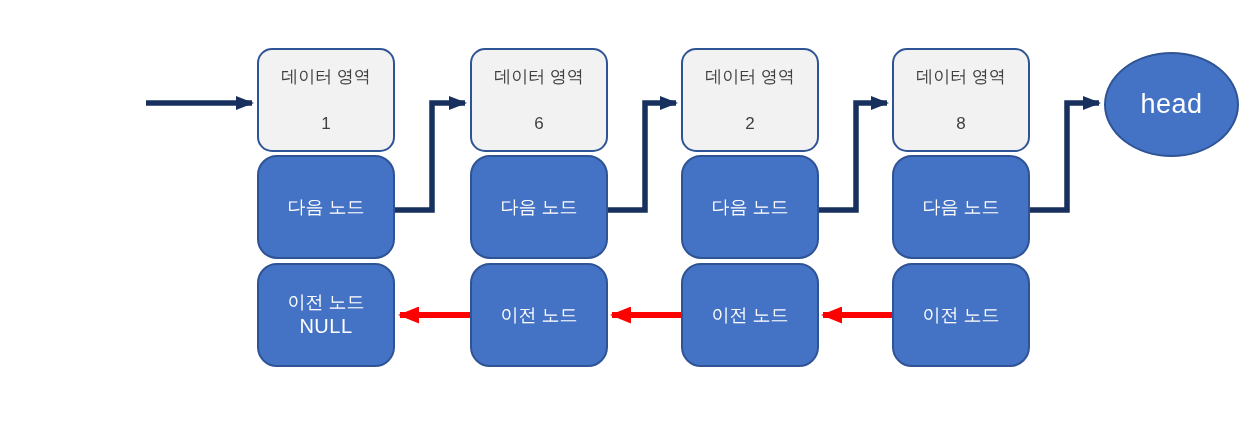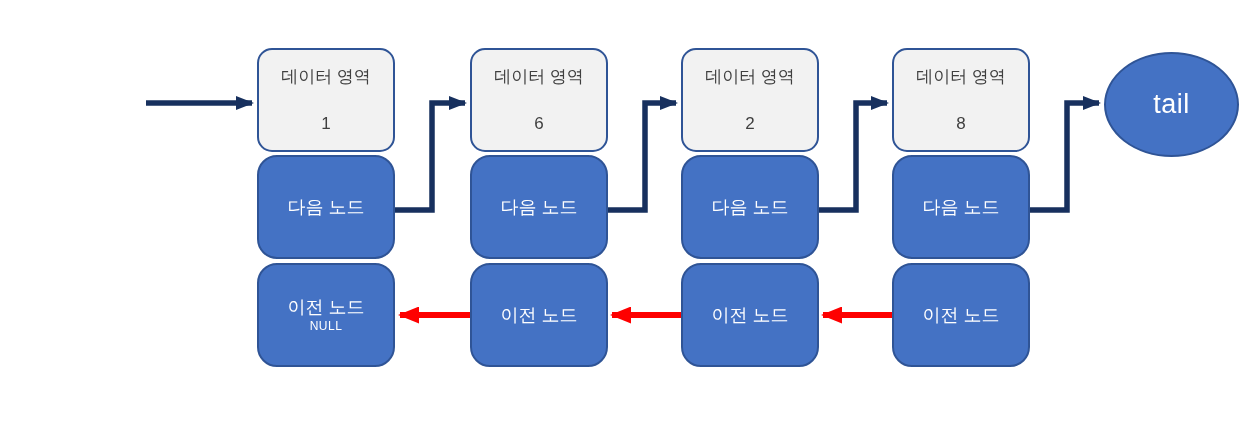--- a/index.html
+++ b/index.html
@@ -50,21 +50,21 @@
   }
   .box.next, .box.prev {
     background: var(--node-fill, #4472c4);
     border: 2px solid var(--node-border, #2f5496);
     border-radius: 20px;
     color: var(--text-on-blue, #ffffff);
     font-size: 18px;
   }
   .box.next { top: 155px; }
   .box.prev { top: 263px; }
-  .prev-value { font-size: 12px; letter-spacing: 0.5px; }
+  .prev-value { font-size: 20px; letter-spacing: 0.5px; }
 </style>
 </head>
 <body>
 
 <div class="canvas">
 
   <svg class="arrows" width="1256" height="438" viewBox="0 0 1256 438" aria-hidden="true">
     <defs>
       <marker id="ah-navy" markerUnits="userSpaceOnUse" markerWidth="18" markerHeight="14" refX="16" refY="7" orient="auto">
         <path d="M0,0 L18,7 L0,14 Z" fill="var(--next-arrow, #17305e)"></path>
@@ -138,16 +138,16 @@
     <div class="box next">
       <div>다음 노드</div>
     </div>
     <div class="box prev">
       <div>이전 노드</div>
 
     </div>
   </div>
 
   <div class="terminal tail">
-    <span>tail</span>
+    <span>head</span>
   </div>
 
 </div>
 
 </body></html>

